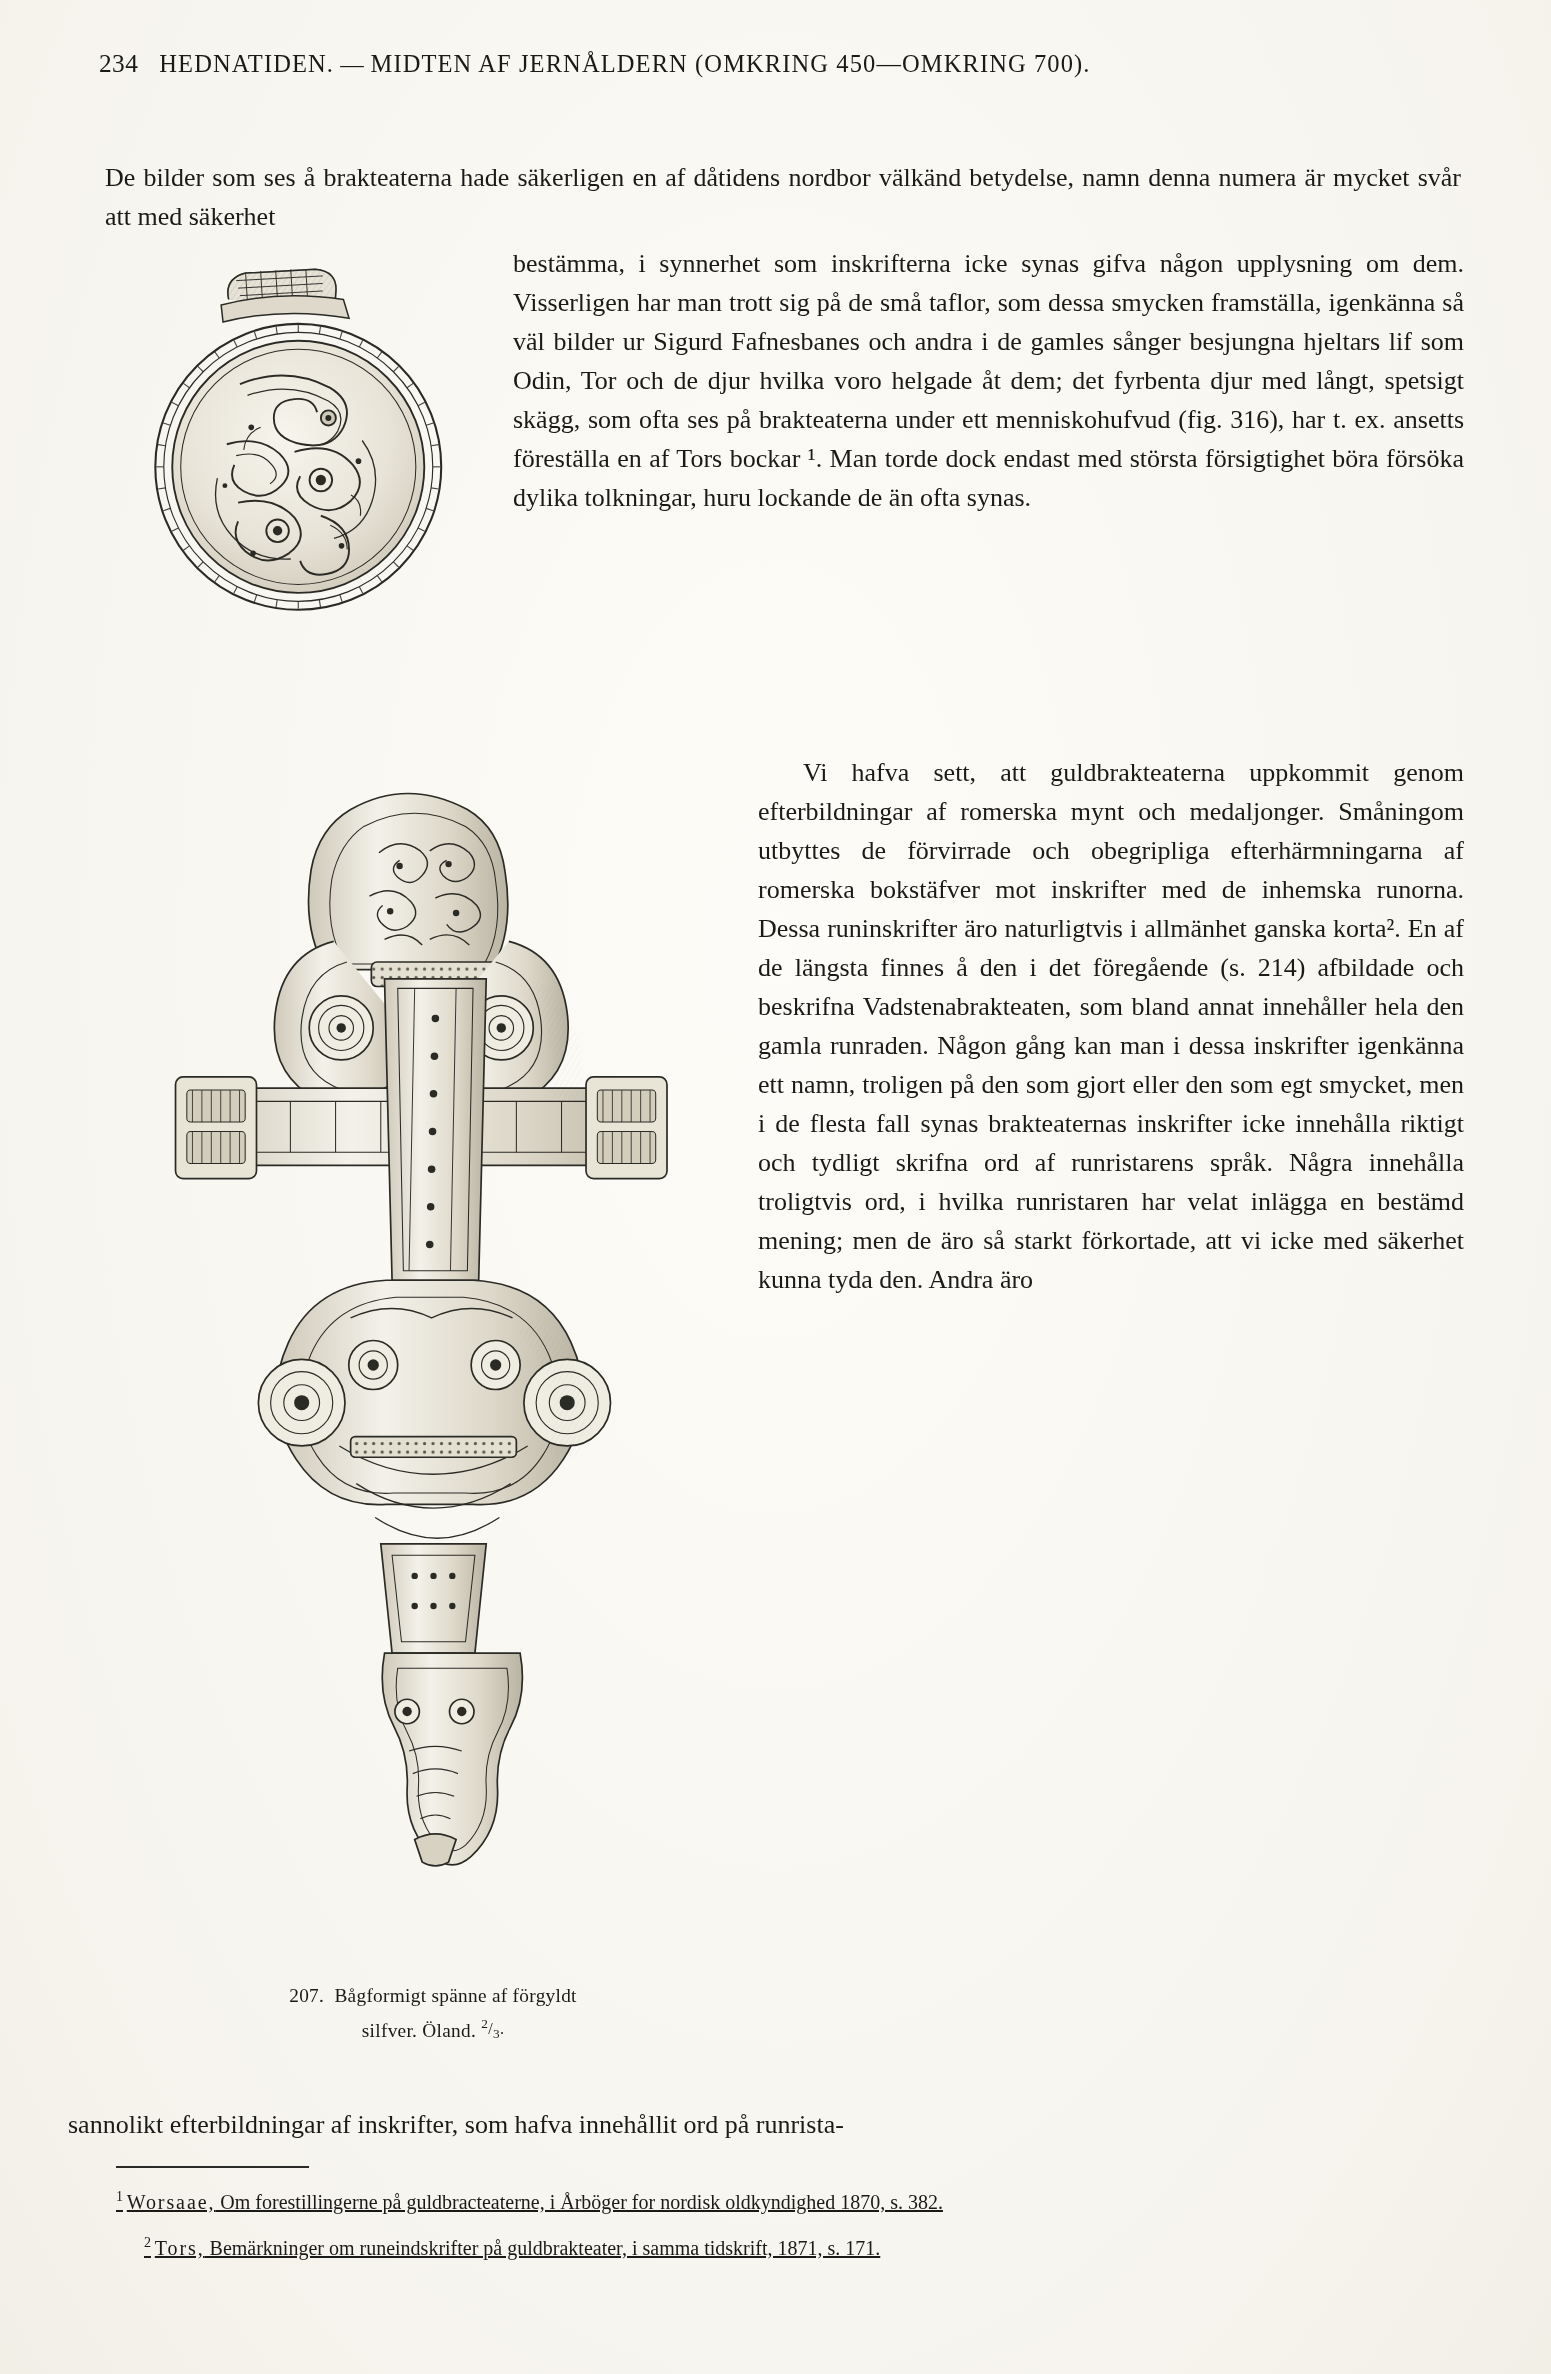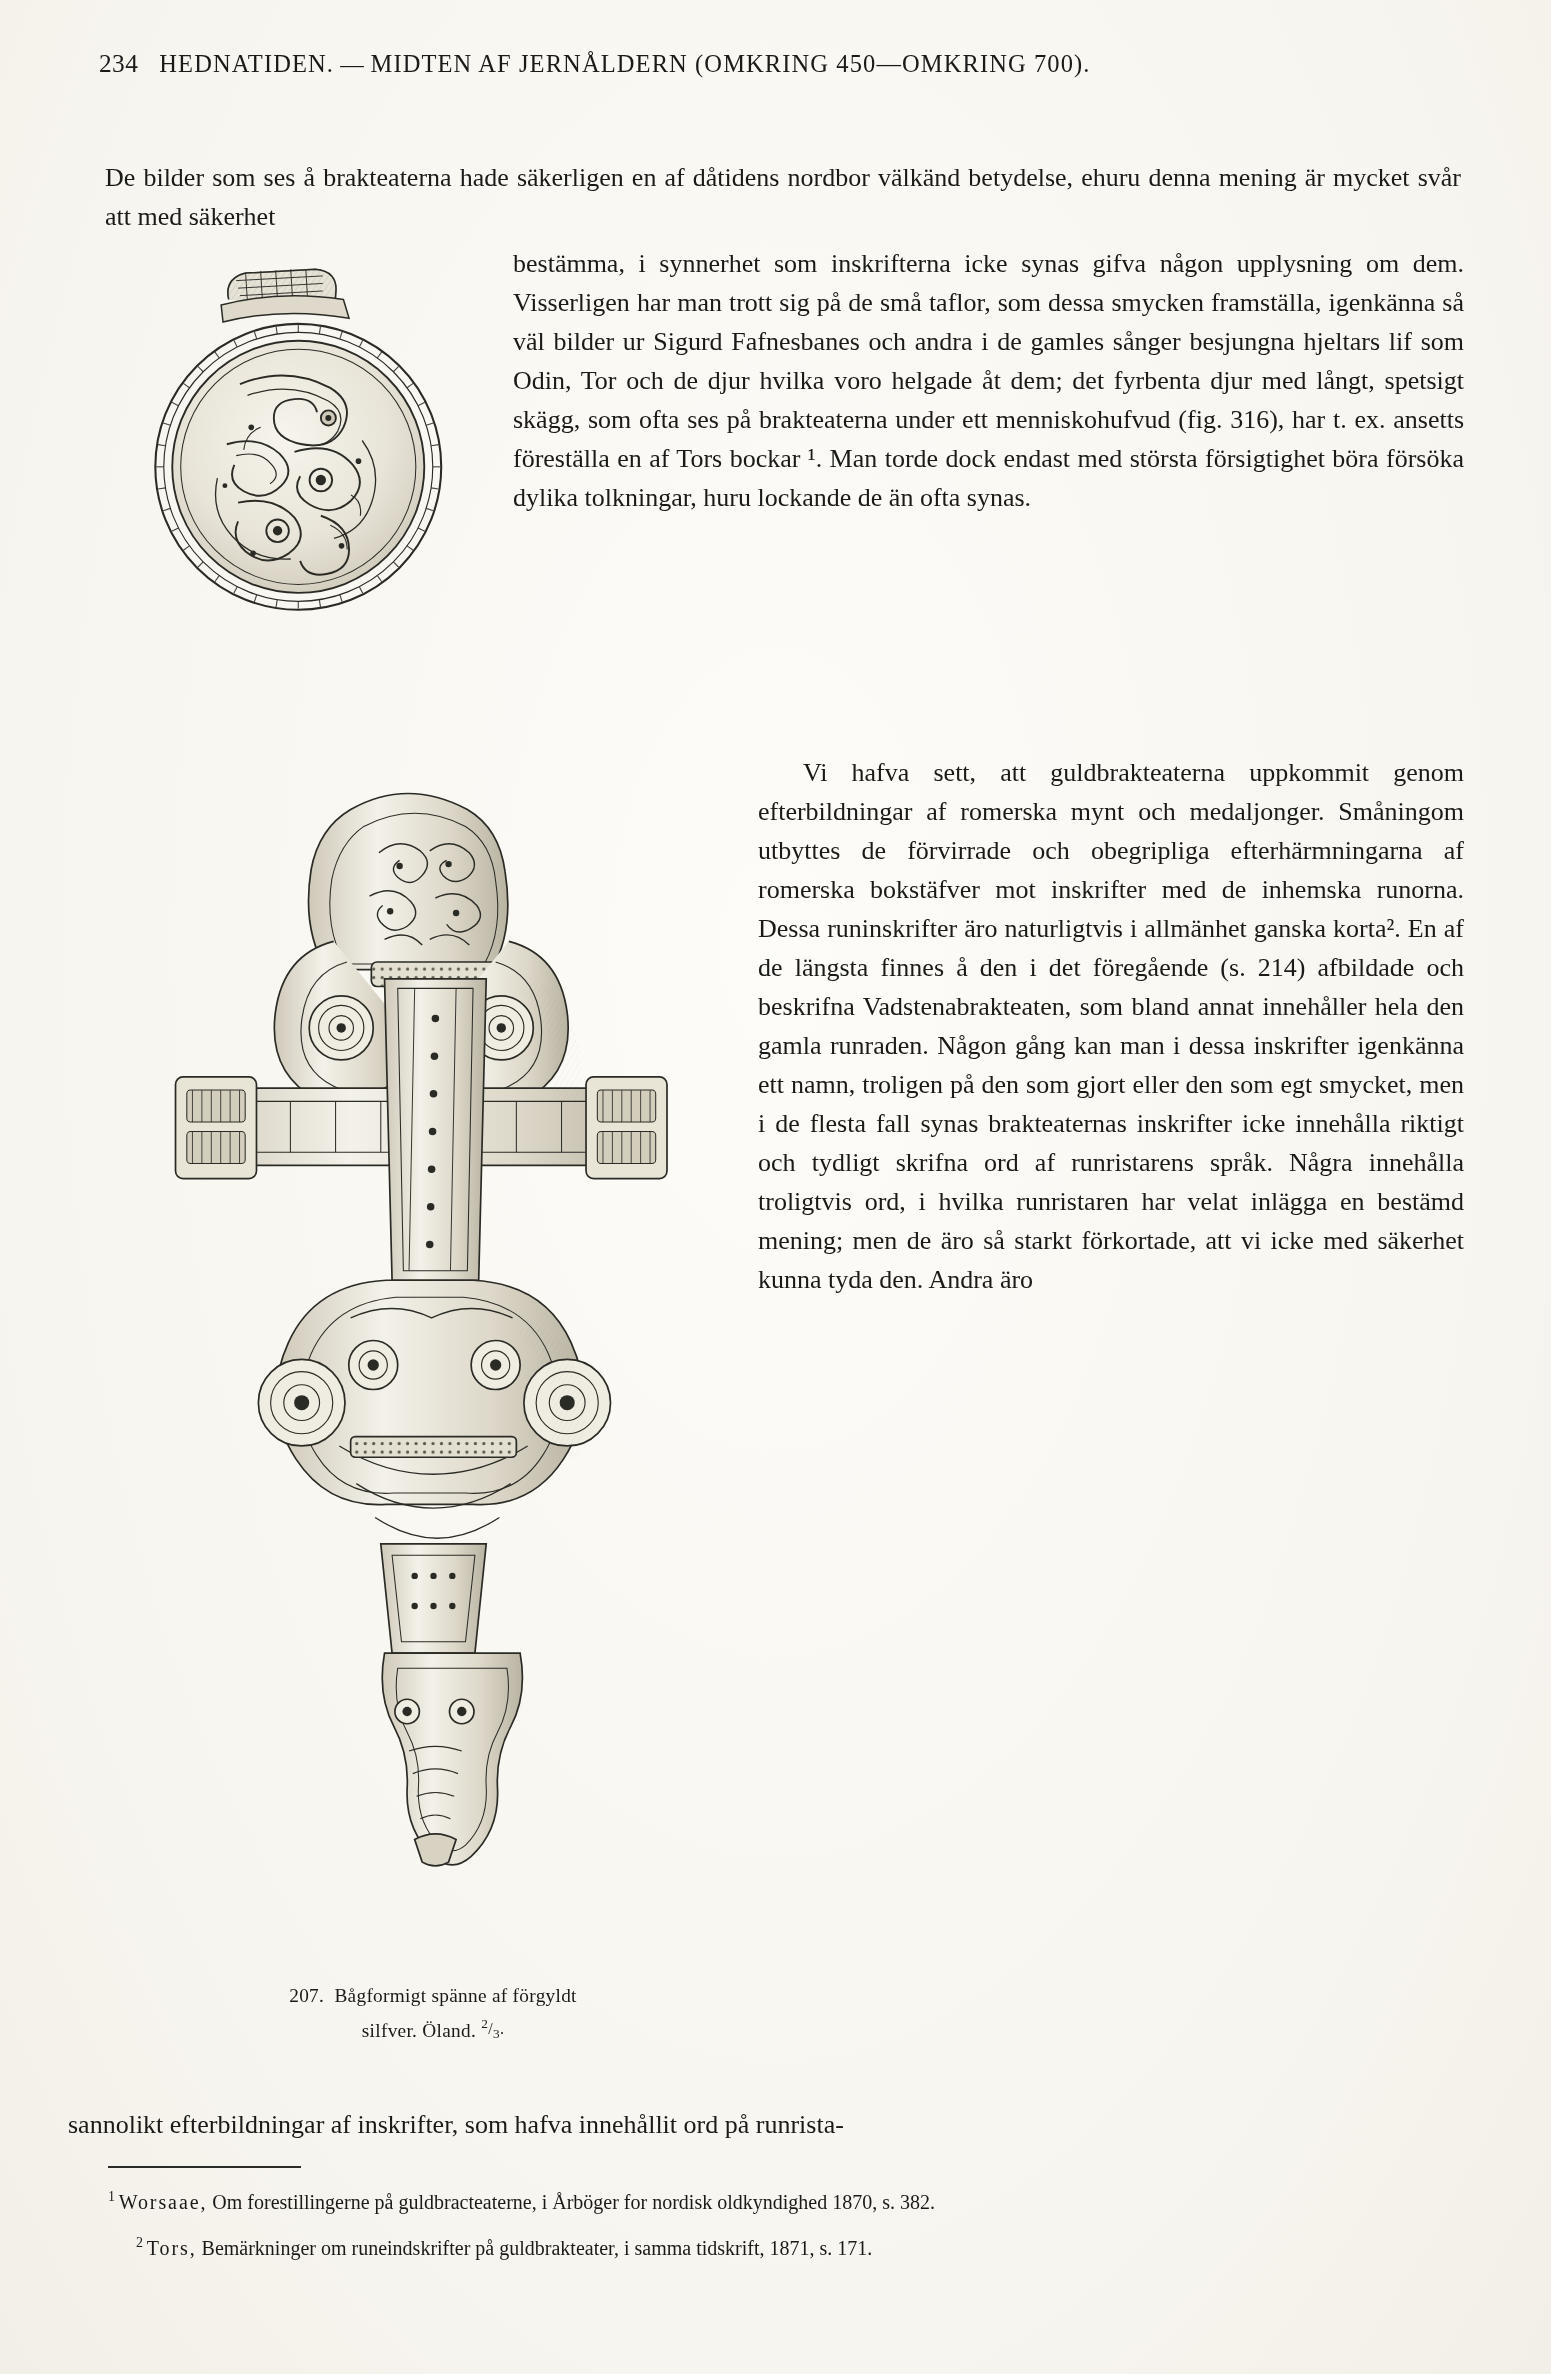--- a/index.html
+++ b/index.html
@@ -101,25 +101,26 @@
     top: 1982px;
     width: 584px;
   }
   .frac {
     font-size: 16px;
     vertical-align: 0.15em;
   }
 
   .footnotes {
     position: absolute;
-    left: 108px;
+    left: 116px;
     top: 2166px;
     width: 1356px;
     font-size: 20px;
     line-height: 31px;
+    text-decoration: underline;
   }
   .footnotes .rule {
     width: 193px;
     height: 1.9px;
     background: #2a2a26;
     margin-bottom: 13px;
   }
   .fn {
     text-align: justify;
   }
@@ -493,21 +494,21 @@
     <div>
       <span>207.</span>
       &nbsp;<span>Bågformigt spänne af förgyldt</span>
     </div>
     <div>
       <span>silfver. Öland.</span>
       <span class="frac"><sup>2</sup>/<sub>3</sub>.</span>
     </div>
   </div>
 
-  <p class="body-text" id="para-top">De bilder som ses å brakteaterna hade säkerligen en af dåtidens nordbor välkänd betydelse, ehuru denna mening är mycket svår att med säkerhet</p>
+  <p class="body-text" id="para-top">De bilder som ses å brakteaterna hade säkerligen en af dåtidens nordbor välkänd betydelse, namn denna numera är mycket svår att med säkerhet</p>
 
   <p class="body-text" id="col-right-1">bestämma, i synnerhet som inskrifterna icke synas gifva någon upplysning om dem. Visserligen har man trott sig på de små taflor, som dessa smycken framställa, igenkänna så väl bilder ur Sigurd Fafnesbanes och andra i de gamles sånger besjungna hjeltars lif som Odin, Tor och de djur hvilka voro helgade åt dem; det fyrbenta djur med långt, spetsigt skägg, som ofta ses på brakteaterna under ett menniskohufvud (fig. 316), har t. ex. ansetts föreställa en af Tors bockar ¹. Man torde dock endast med största försigtighet böra försöka dylika tolkningar, huru lockande de än ofta synas.</p>
 
   <div class="body-text" id="col-right-2">
     <p style="margin:0; text-indent:45px;">Vi hafva sett, att guldbrakteaterna uppkommit genom efterbildningar af romerska mynt och medaljonger. Småningom utbyttes de förvirrade och obegripliga efterhärmningarna af romerska bokstäfver mot inskrifter med de inhemska runorna. Dessa runinskrifter äro naturligtvis i allmänhet ganska korta². En af de längsta finnes å den i det föregående (s. 214) afbildade och beskrifna Vadstenabrakteaten, som bland annat innehåller hela den gamla runraden. Någon gång kan man i dessa inskrifter igenkänna ett namn, troligen på den som gjort eller den som egt smycket, men i de flesta fall synas brakteaternas inskrifter icke innehålla riktigt och tydligt skrifna ord af runristarens språk. Några innehålla troligtvis ord, i hvilka runristaren har velat inlägga en bestämd mening; men de äro så starkt förkortade, att vi icke med säkerhet kunna tyda den. Andra äro</p>
   </div>
 
   <p class="body-text" id="para-bottom">sannolikt efterbildningar af inskrifter, som hafva innehållit ord på runrista-</p>
 
   <div class="footnotes">

